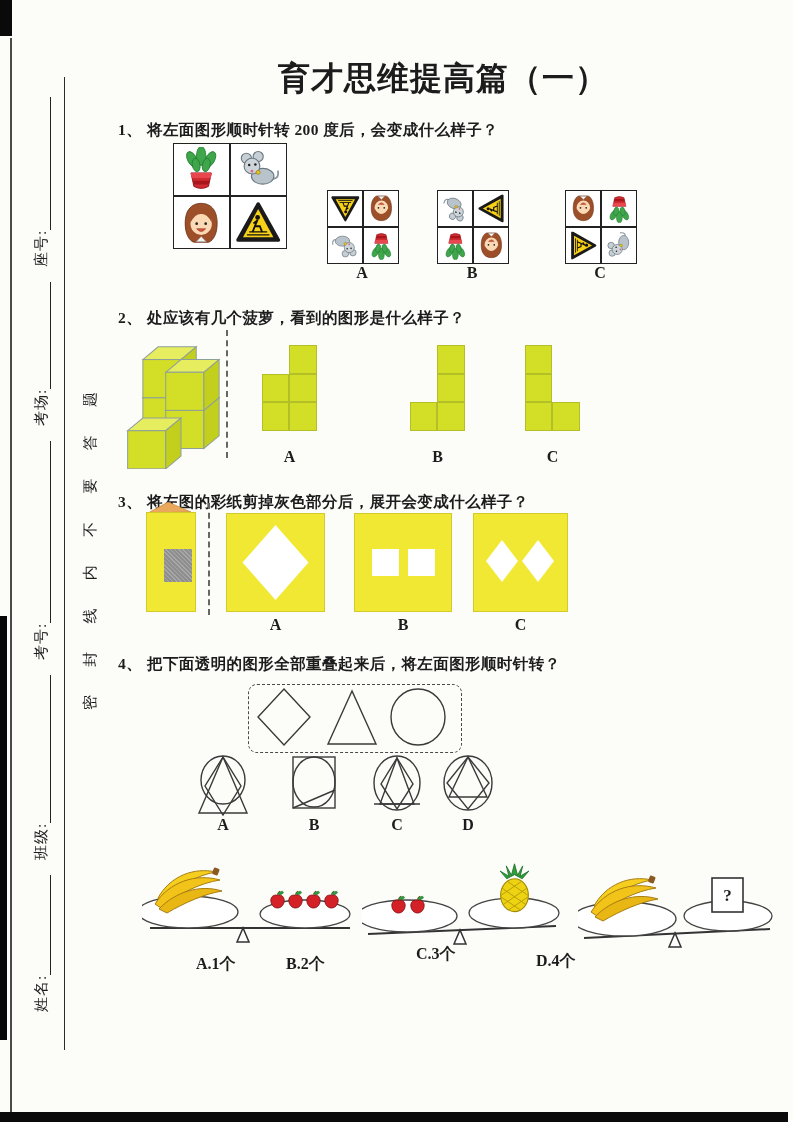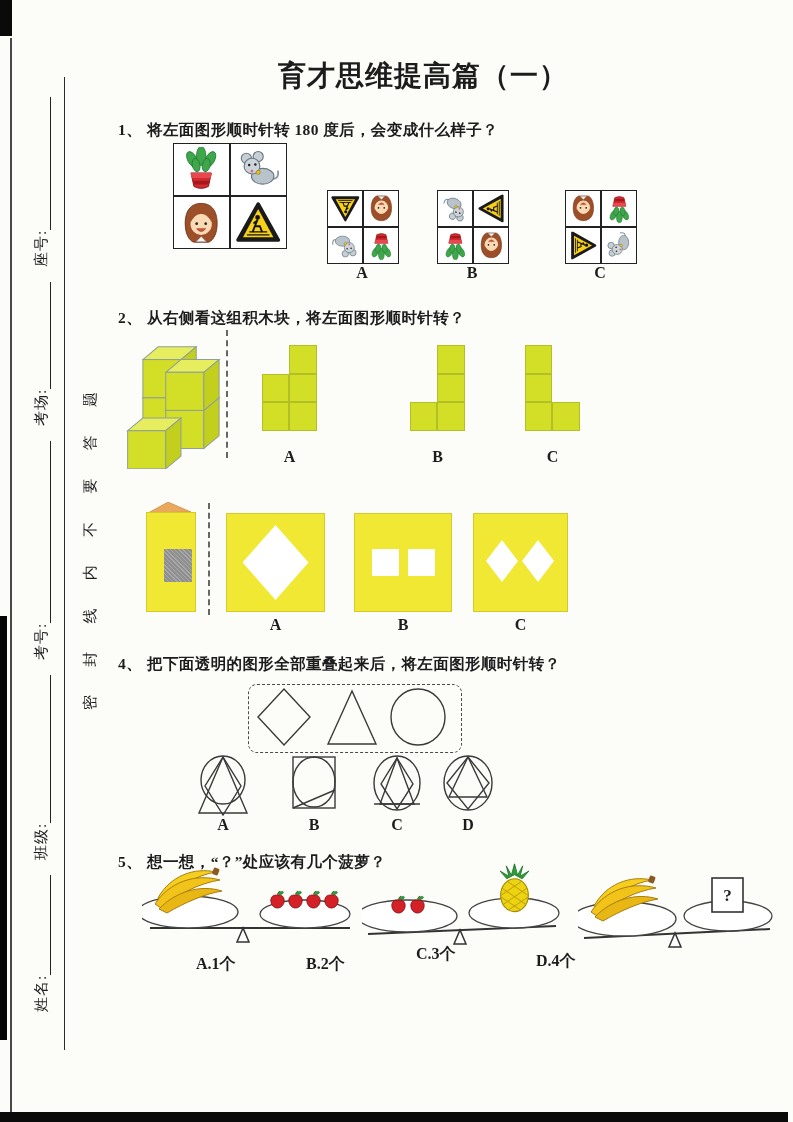--- a/index.html
+++ b/index.html
@@ -22,21 +22,21 @@
   }
   .mfield{position:absolute;top:2px;white-space:nowrap;font-size:15px;letter-spacing:1px;}
   .mfield .mline{display:inline-block;border-bottom:1.5px solid #222;height:15px;vertical-align:bottom;}
   .seal-strip{
     left:78px;top:710px;width:318px;height:24px;
     transform:rotate(-90deg);transform-origin:0 0;
     display:flex;justify-content:space-between;align-items:center;
     font-size:15px;
   }
   
-  .title{left:278px;top:57px;font-size:28px;font-weight:bold;letter-spacing:1px;white-space:nowrap;}
+  .title{left:278px;top:57px;font-size:32px;font-weight:bold;letter-spacing:1px;white-space:nowrap;}
   .qtext{left:118px;font-size:15.5px;font-weight:bold;letter-spacing:0.4px;white-space:nowrap;}
   .qtext .qnum{margin-right:5px;}
   .optlabel{position:absolute;font-size:16px;font-weight:bold;text-align:center;}
   
   .grid2{
     position:absolute;display:grid;grid-template-columns:1fr 1fr;grid-template-rows:1fr 1fr;
     background:#222;gap:1.6px;border:1.8px solid #222;
   }
   .grid2 .cell{background:#fff;display:flex;align-items:center;justify-content:center;overflow:hidden;}
   .cell-icon{width:84%;height:88%;}
@@ -157,21 +157,21 @@
       <span>内</span>
       <span>不</span>
       <span>要</span>
       <span>答</span>
       <span>题</span>
     </div>
 
   <div class="abs title">育才思维提高篇（一）</div>
 
   <div class="abs qtext" style="top:120px">
-    <span class="qnum">1、</span><span>将左面图形顺时针转 180 度后，会变成什么样子？</span>
+    <span class="qnum">1、</span><span>将左面图形顺时针转 200 度后，会变成什么样子？</span>
   </div>
   <div class="grid2" style="left:173px;top:143px;width:112px;height:104px">
       <div class="cell">
         <svg viewBox="0 0 40 40" class="cell-icon" style="transform: rotate(0deg);">
           <use href="#sym-radish"></use>
         </svg>
       </div>
       <div class="cell">
         <svg viewBox="0 0 40 40" class="cell-icon" style="transform: rotate(0deg);">
           <use href="#sym-mouse"></use>
@@ -252,21 +252,21 @@
         <svg viewBox="0 0 40 40" class="cell-icon" style="transform: rotate(270deg);">
           <use href="#sym-mouse"></use>
         </svg>
       </div>
     </div>
   <div class="optlabel" style="left:327px;top:264px;width:70px">A</div>
   <div class="optlabel" style="left:437px;top:264px;width:70px">B</div>
   <div class="optlabel" style="left:565px;top:264px;width:70px">C</div>
 
   <div class="abs qtext" style="top:308px">
-    <span class="qnum">2、</span><span>从右侧看这组积木块，将左面图形顺时针转？</span>
+    <span class="qnum">2、</span><span>处应该有几个菠萝，看到的图形是什么样子？</span>
   </div>
   <svg class="abs" style="left:120px;top:334px" width="108" height="135" viewBox="0 0 85 106">
     <g stroke="#8fa09a" stroke-width="0.8">
 
       <g>
           <path d="M18 50 l12 -10 h30 l-12 10 z" fill="#e6ed5f"></path>
           <rect x="18" y="50" width="30" height="30" fill="#d3de26"></rect>
           <path d="M48 50 l12 -10 v30 l-12 10 z" fill="#c3cf1d"></path>
         </g>
 
@@ -312,20 +312,23 @@
   <div class="voxbox" style="left:525px;top:345px;width:55px;height:86px">
       <div class="vox" style="left: 0px; top: 0px;"></div>
       <div class="vox" style="left: 0px; top: 28.6px;"></div>
       <div class="vox" style="left: 0px; top: 57.2px;"></div>
       <div class="vox" style="left: 27.4px; top: 57.2px;"></div>
     </div>
   <div class="optlabel" style="left:262px;top:448px;width:55px">A</div>
   <div class="optlabel" style="left:410px;top:448px;width:55px">B</div>
   <div class="optlabel" style="left:525px;top:448px;width:55px">C</div>
 
+  <div class="abs qtext" style="top:492px">
+    <span class="qnum">3、</span><span>将左图的彩纸剪掉灰色部分后，展开会变成什么样子？</span>
+  </div>
   <svg class="abs" style="left:146px;top:502px" width="50" height="12" viewBox="0 0 50 12">
     <polygon points="2,11 22,0 45,10" fill="#e9a85b" stroke="#c08038" stroke-width="0.6"></polygon>
   </svg>
   <div class="ypaper" style="left:146px;top:512px;width:50px;height:100px">
     <div class="graysq" style="left:17px;top:36px;width:28px;height:33px"></div>
   </div>
   <div class="dash-v" style="left:208px;top:503px;height:112px"></div>
   <div class="ypaper" style="left:226px;top:513px;width:99px;height:99px">
     <svg width="99" height="99">
       <polygon points="48.5,11 81.5,48.5 48.5,86 15.5,48.5" fill="#fff"></polygon>
@@ -373,23 +376,20 @@
   <svg class="abs" style="left:442px;top:754px" width="52" height="58">
     <ellipse class="lineart" cx="26" cy="29" rx="24" ry="27"></ellipse>
     <polygon class="lineart" points="26,3 7,43 45,43"></polygon>
     <polygon class="lineart" points="26,3 47,29 26,55 5,29"></polygon>
   </svg>
   <div class="optlabel" style="left:196px;top:816px;width:54px">A</div>
   <div class="optlabel" style="left:288px;top:816px;width:52px">B</div>
   <div class="optlabel" style="left:372px;top:816px;width:50px">C</div>
   <div class="optlabel" style="left:442px;top:816px;width:52px">D</div>
 
-  <div class="abs qtext" style="top:852px">
-    <span class="qnum">5、</span><span>想一想，“？”处应该有几个菠萝？</span>
-  </div>
 
   <svg class="abs" style="left:142px;top:860px" width="215" height="88" viewBox="0 0 215 88">
     <line x1="8" y1="68" x2="208" y2="68" stroke="#333" stroke-width="2"></line>
     <polygon points="101,68 95,82 107,82" fill="#fff" stroke="#333" stroke-width="1.5"></polygon>
     <ellipse cx="46" cy="52" rx="50" ry="16" fill="#fff" stroke="#444" stroke-width="1.3"></ellipse>
     <ellipse cx="163" cy="54" rx="45" ry="14" fill="#fff" stroke="#444" stroke-width="1.3"></ellipse>
     <use href="#sym-bananas" x="6" y="2" width="80" height="54"></use>
     <use href="#sym-apple" x="126" y="30" width="19" height="19"></use>
     <use href="#sym-apple" x="144" y="30" width="19" height="19"></use>
     <use href="#sym-apple" x="162" y="30" width="19" height="19"></use>
@@ -411,18 +411,18 @@
     <polygon points="97,75 91,89 103,89" fill="#fff" stroke="#333" stroke-width="1.5"></polygon>
     <ellipse cx="46" cy="61" rx="52" ry="17" fill="#fff" stroke="#444" stroke-width="1.3"></ellipse>
     <ellipse cx="150" cy="58" rx="44" ry="15" fill="#fff" stroke="#444" stroke-width="1.3"></ellipse>
     <use href="#sym-bananas" x="6" y="12" width="80" height="54"></use>
     <rect x="134" y="20" width="31" height="34" fill="#fff" stroke="#333" stroke-width="1.6"></rect>
     <text class="qmark-text" x="149.5" y="43" text-anchor="middle">?</text>
   </svg>
 
   <div class="answers">
     <span style="left:196px;top:954px">A.1个</span>
-    <span style="left:306px;top:954px">B.2个</span>
+    <span style="left:286px;top:954px">B.2个</span>
     <span style="left:416px;top:944px">C.3个</span>
     <span style="left:536px;top:951px">D.4个</span>
   </div>
 
 </div>
 
 </body></html>

